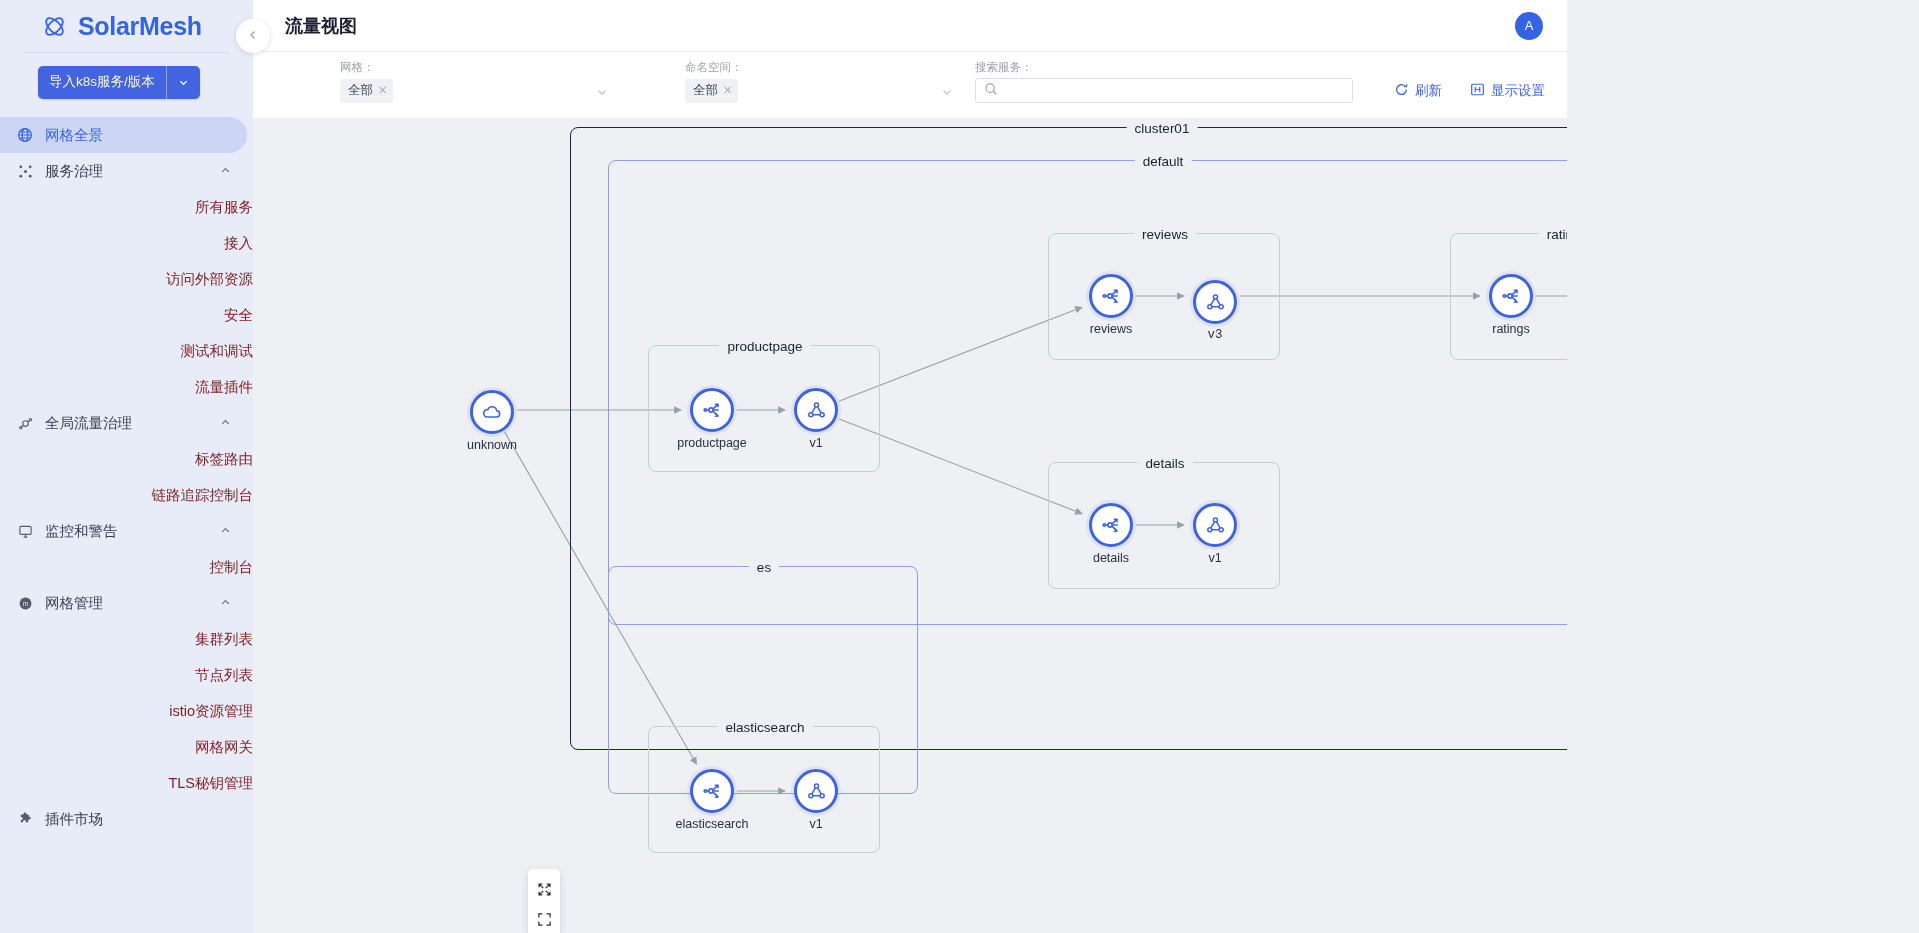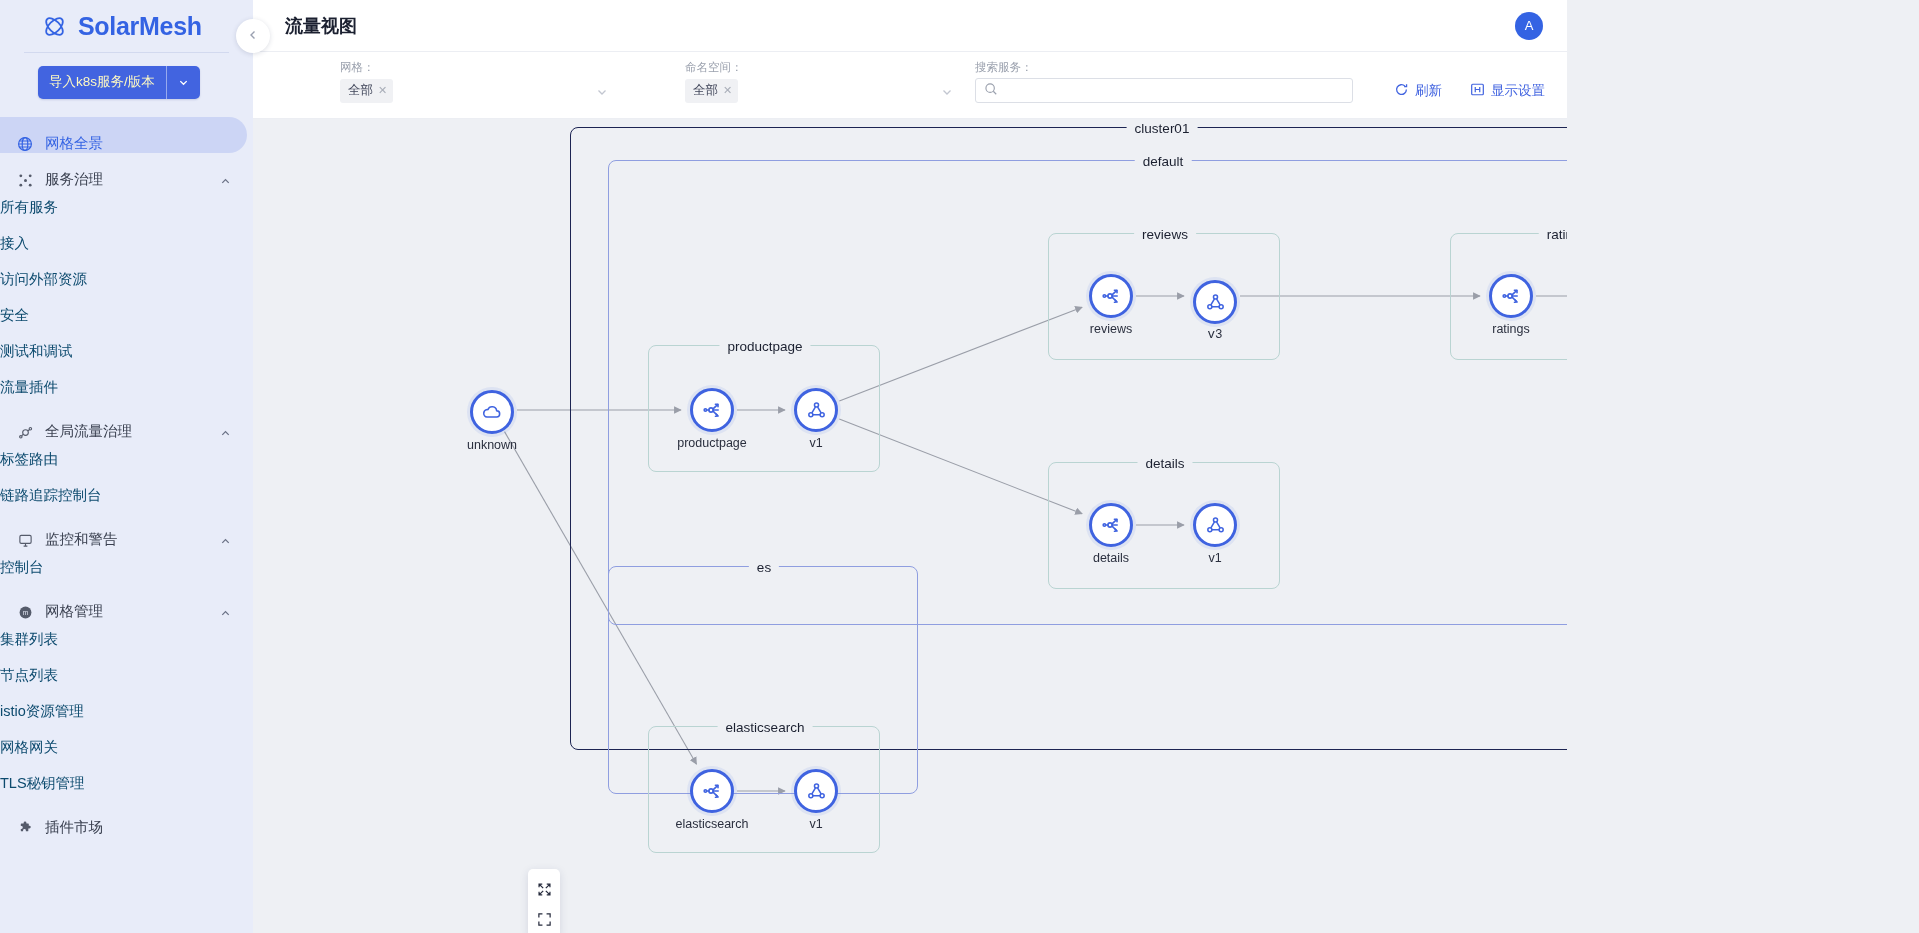--- a/index.html
+++ b/index.html
@@ -44,21 +44,21 @@
     white-space: nowrap;
   }
   .import-btn .divider { width: 1px; background: rgba(255,255,255,.45); }
   .import-btn .caret {
     color: #fff; font-size: 11px; padding: 8px 11px 8px 11px;
     display: flex; align-items: center;
   }
 
   .menu { padding-top: 8px; }
   .m-item {
-    height: 36px; display: flex; align-items: flex-end;
+    height: 36px; display: flex; align-items: center;
     font-size: 14.5px; color: #3a4050; cursor: pointer;
     position: relative;
   }
   .m-item .mi-ico {
     width: 18px; height: 18px; margin-left: 16px; margin-right: 11px;
     display: flex; align-items: center; justify-content: center;
     color: #555b6b; flex: 0 0 18px;
   }
   .m-item.active {
     background: #ccd5f5;
@@ -66,21 +66,21 @@
     border-radius: 0 20px 20px 0;
     margin-right: 6px;
   }
   .m-item.active .mi-ico { color: #3463e3; }
   .m-item .chev {
     position: absolute; right: 22px; color: #6a7186; font-size: 11px;
     line-height: 1;
   }
   .m-sub {
     height: 36px; display: flex; align-items: center;
-    font-size: 14.5px; color: #0c4a6e; cursor: pointer;
+    padding-left: 45px; font-size: 14.5px; color: #7f1d1d; cursor: pointer; justify-content: flex-end;
   }
 
   
   #main { flex: 1; height: 933px; display: flex; flex-direction: column; background: #fff; position: relative; }
 
   .collapse-handle {
     position: absolute; left: -17px; top: 19px;
     width: 34px; height: 34px; border-radius: 50%;
     background: #fff; box-shadow: 0 1px 5px rgba(40,50,90,.16);
     display: flex; align-items: center; justify-content: center;

